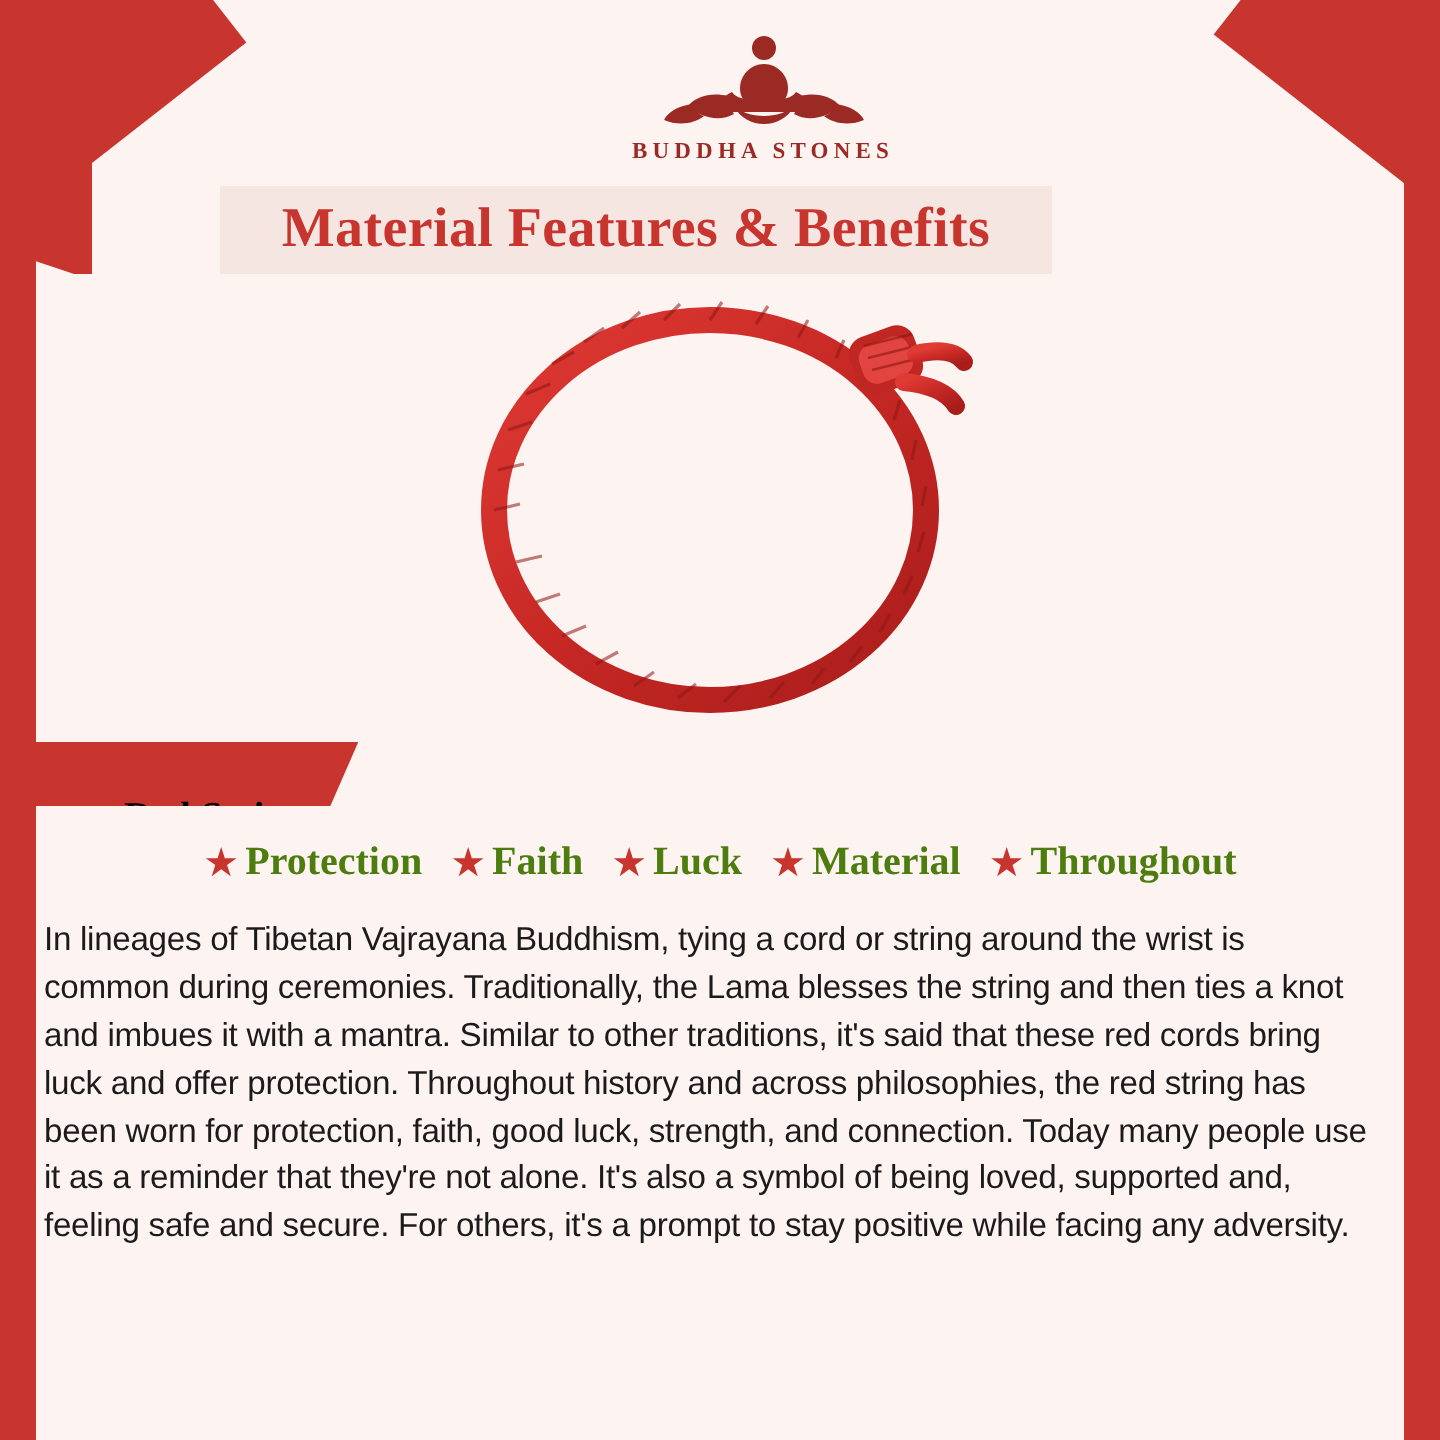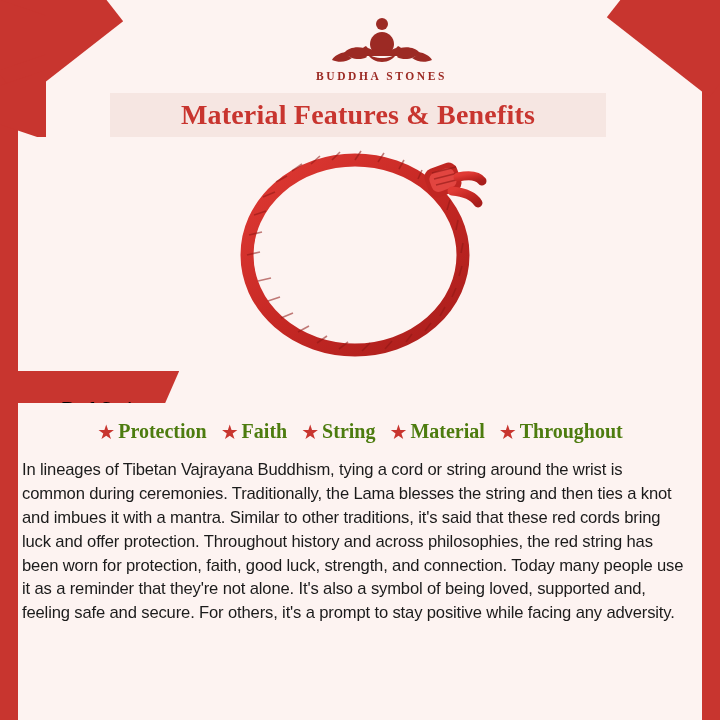--- a/index.html
+++ b/index.html
@@ -98,21 +98,21 @@
     color: #9c2a24;
     font-weight: 700;
     font-family: "Liberation Serif", serif;
   }
 
   
   .title-banner {
     position: absolute;
     left: 110px;
     top: 93px;
-    width: 496px;
+    width: 416px;
     height: 44px;
     background: #f6e6e2;
     display: flex;
     align-items: center;
     justify-content: center;
     z-index: 4;
   }
   .title-banner .title-text {
     font-family: "Liberation Serif", serif;
     font-weight: 700;
@@ -310,21 +310,21 @@
     <span class="kw">
       <span class="star">★</span>
       <span class="kw-label">Protection</span>
     </span>
     <span class="kw">
       <span class="star">★</span>
       <span class="kw-label">Faith</span>
     </span>
     <span class="kw">
       <span class="star">★</span>
-      <span class="kw-label">String</span>
+      <span class="kw-label">Luck</span>
     </span>
     <span class="kw">
       <span class="star">★</span>
       <span class="kw-label">Material</span>
     </span>
     <span class="kw">
       <span class="star">★</span>
       <span class="kw-label">Throughout</span>
     </span>
   </div>

